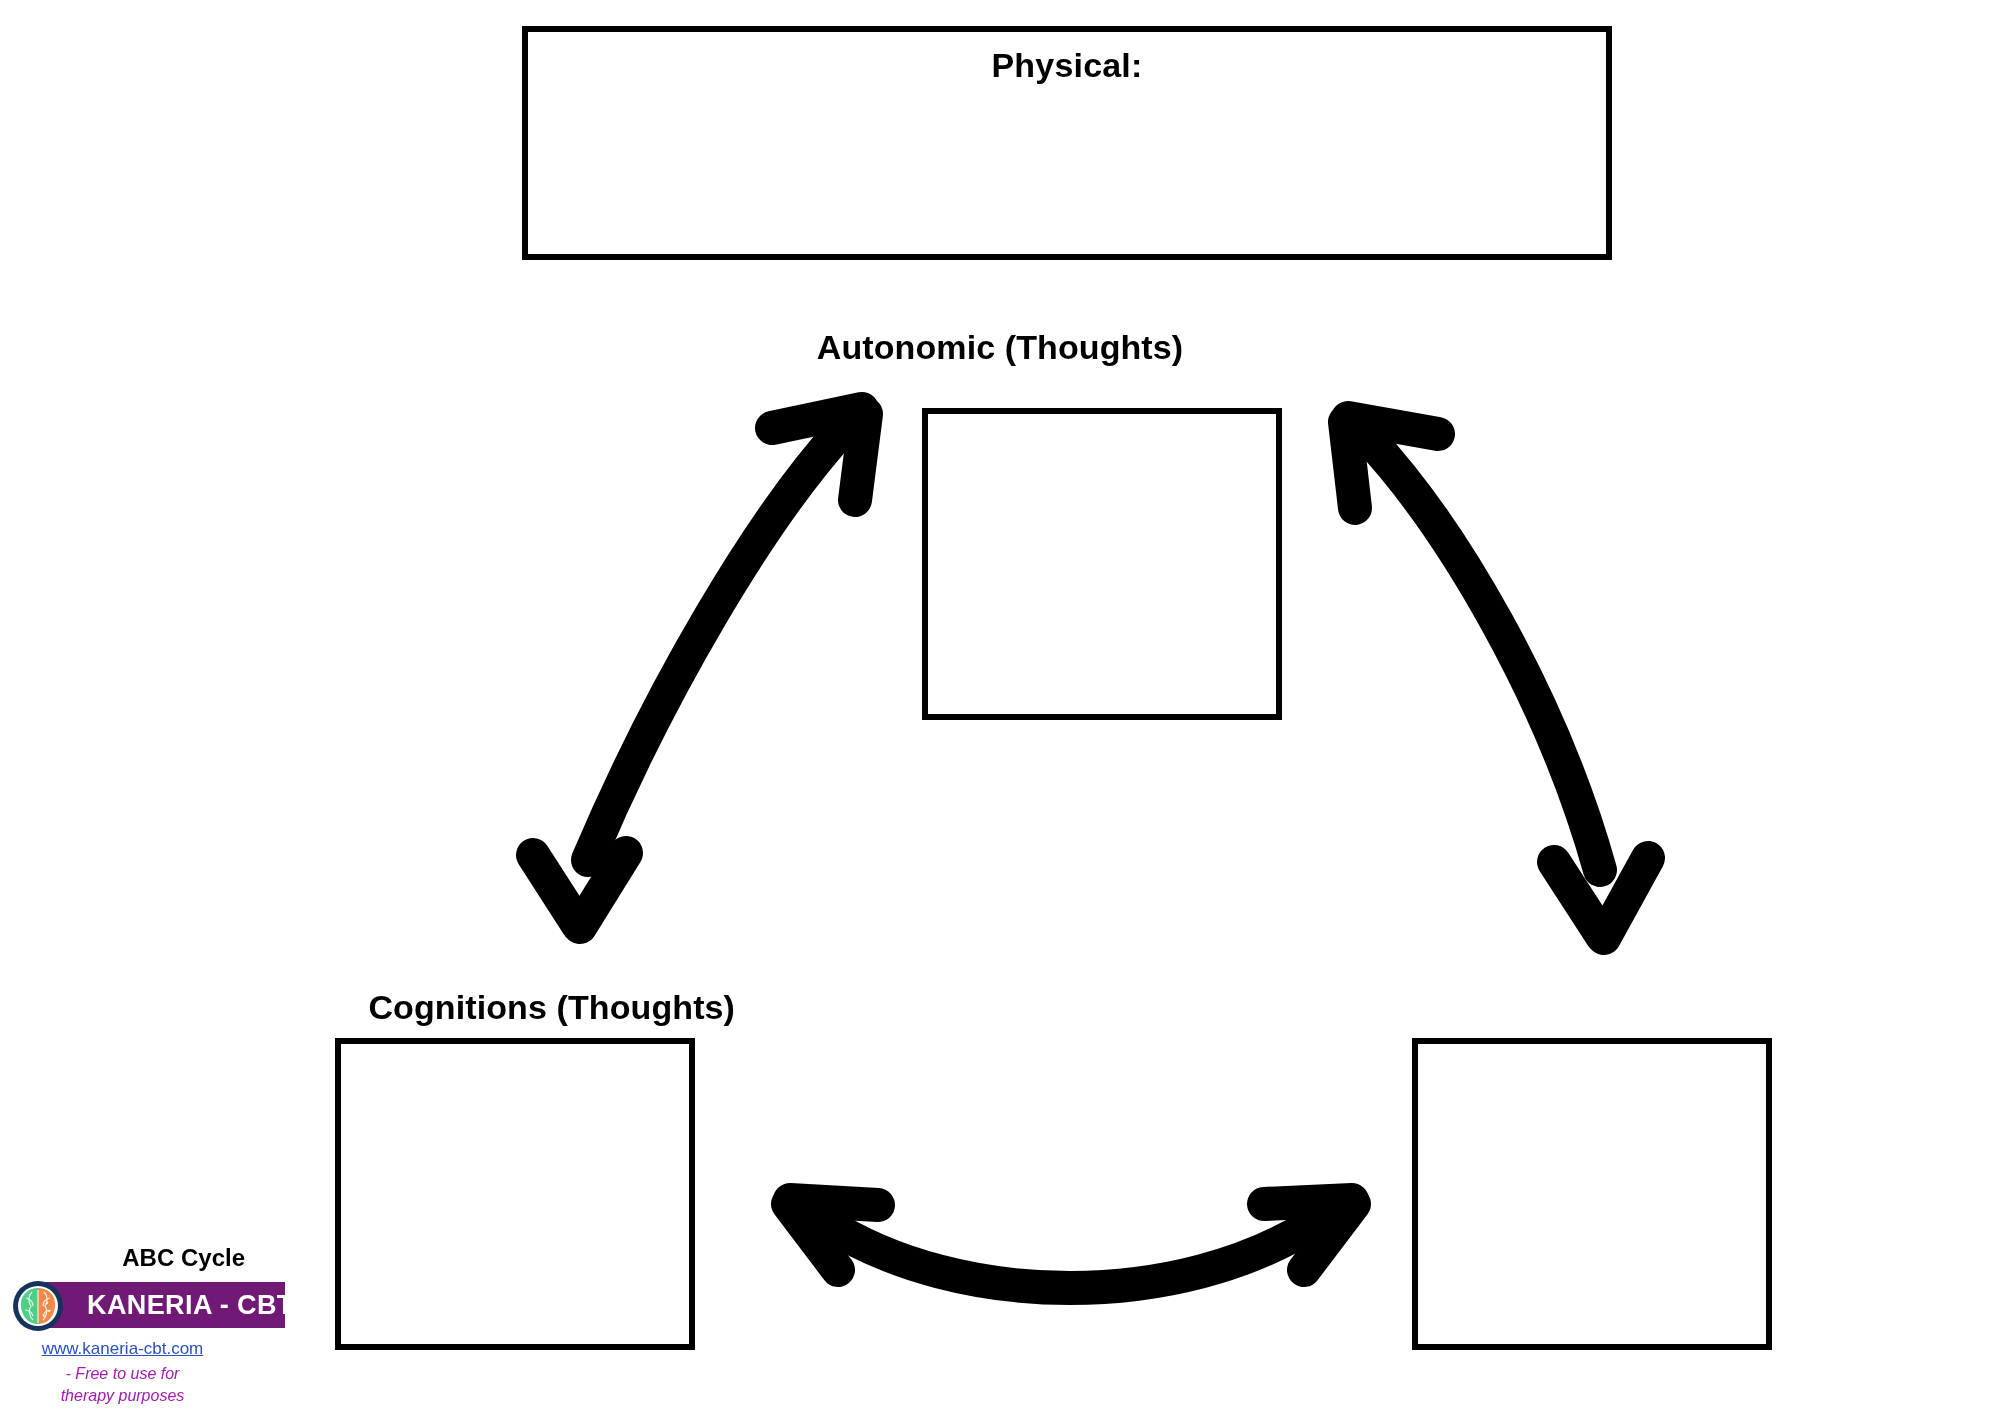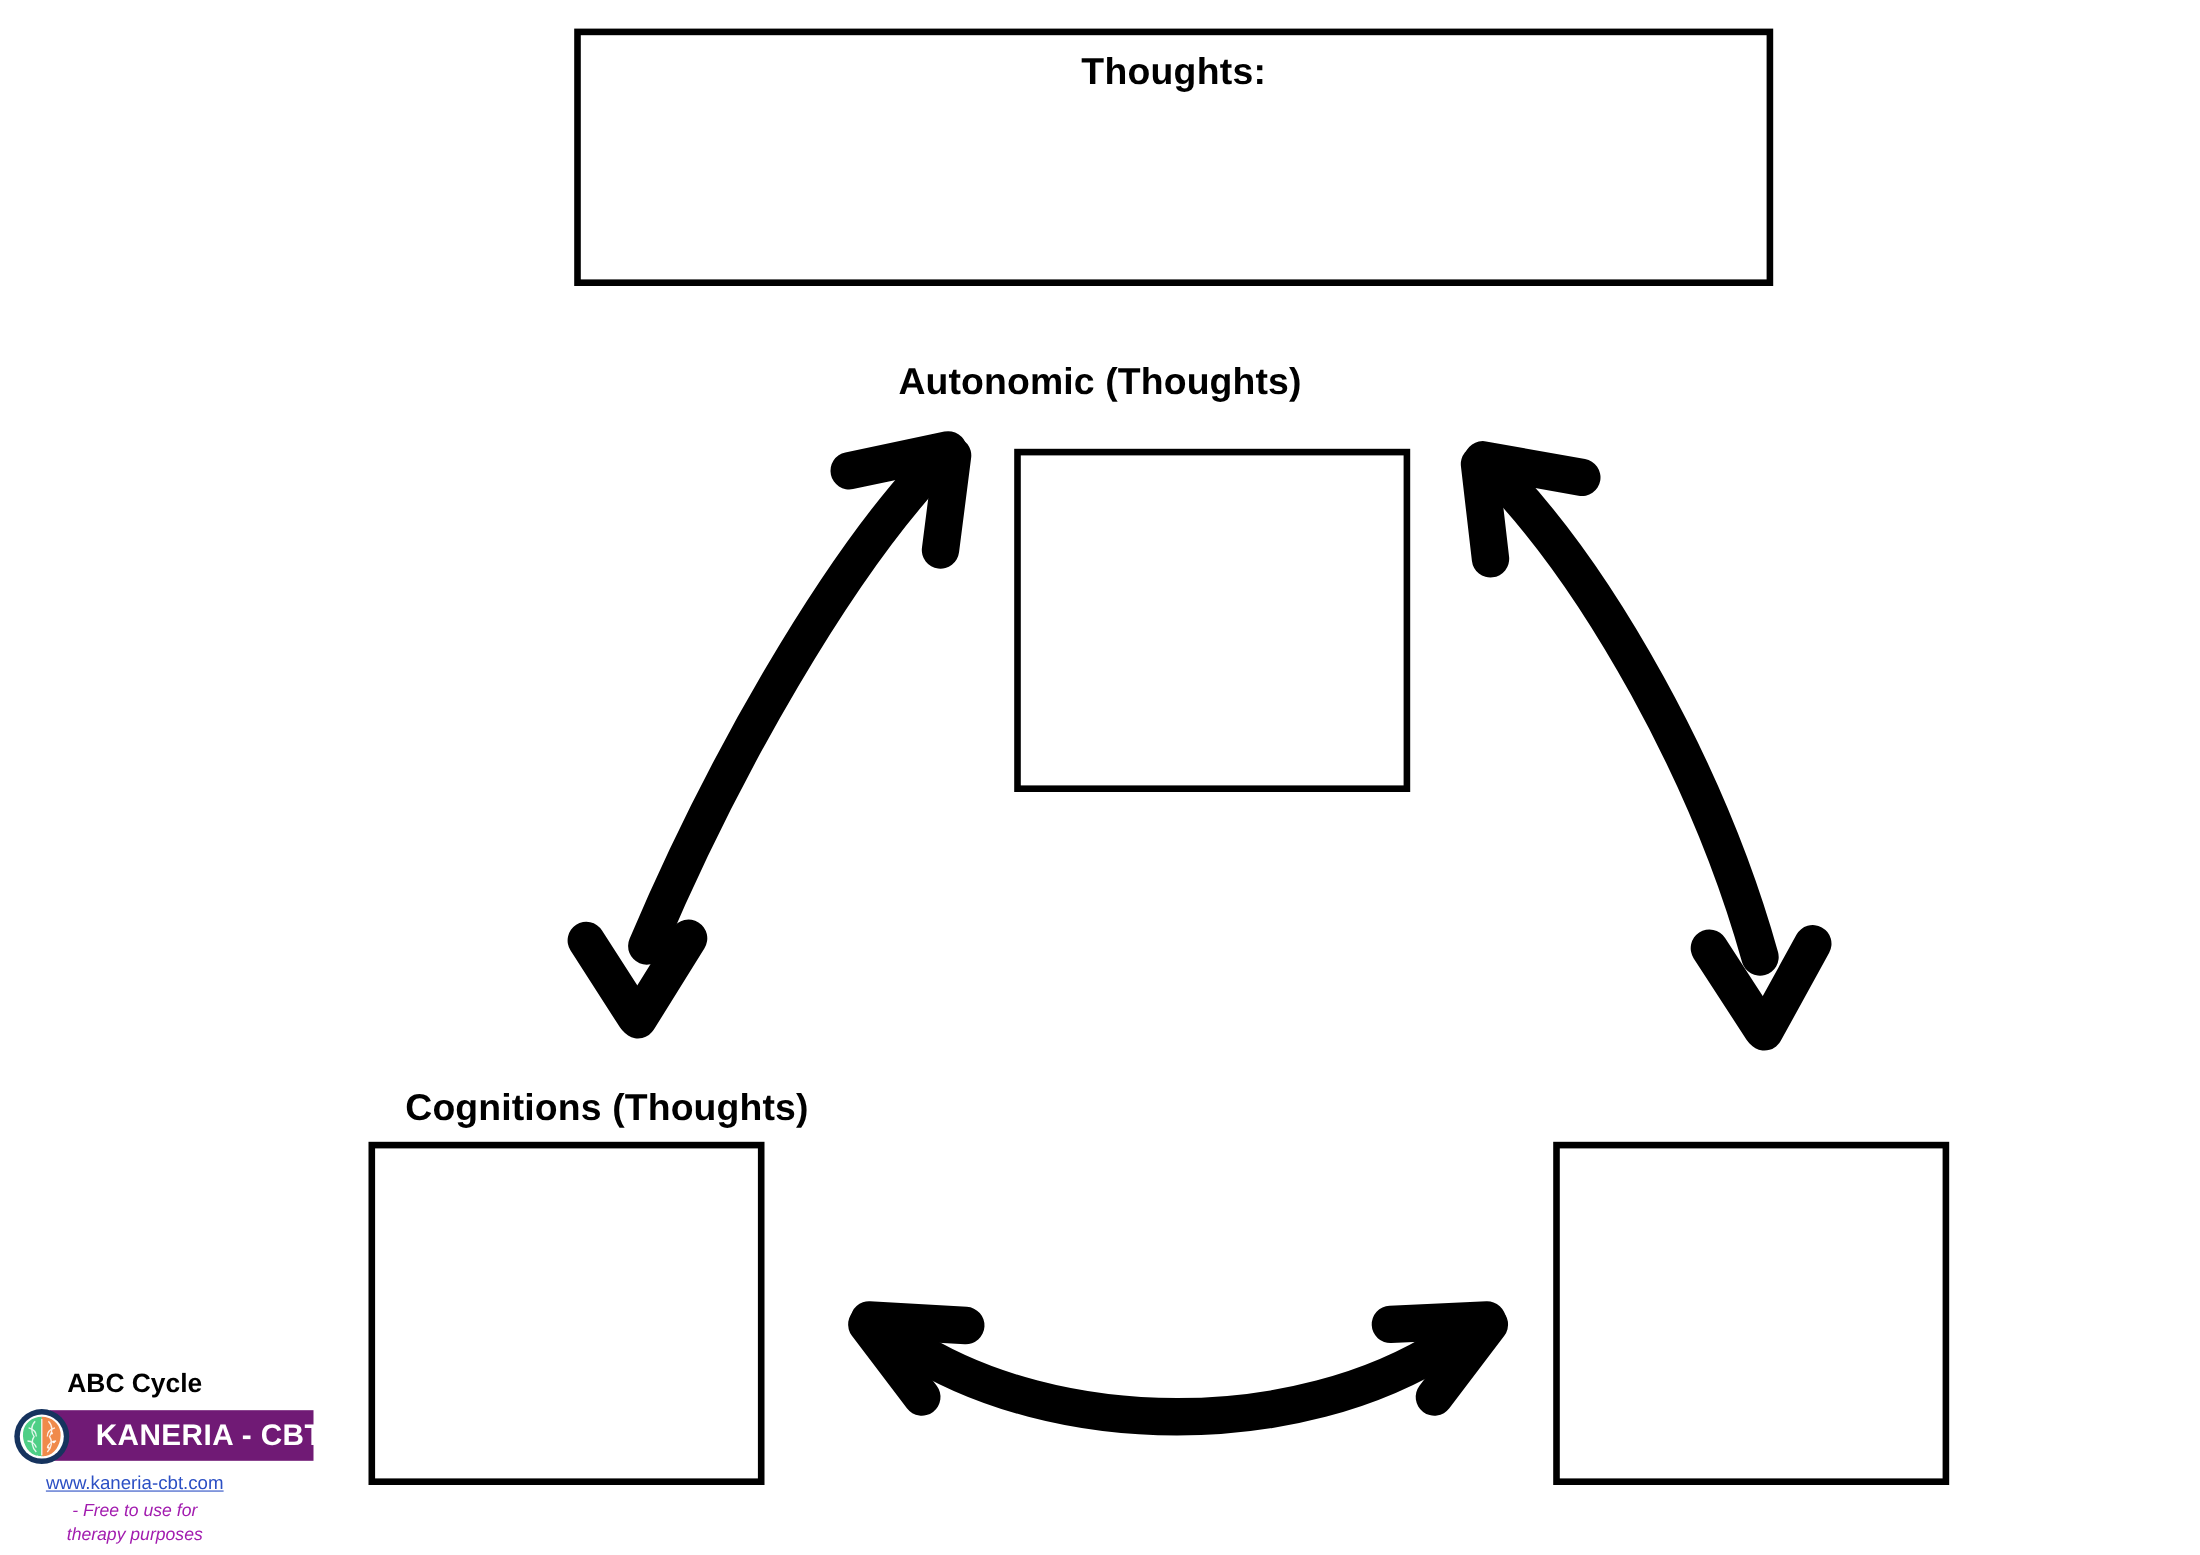--- a/index.html
+++ b/index.html
@@ -103,21 +103,21 @@
   }
 
   
   #branding {
     position: absolute;
     left: 0px;
     top: 1244px;
     width: 310px;
   }
   #abc-cycle-title {
-    text-align: center;
+    text-align: right;
     font-size: 24px;
     font-weight: 700;
     color: #000000;
     width: 245px;
     margin: 0 0 8px 0;
   }
   #logo-row {
     position: relative;
     height: 52px;
     width: 290px;
@@ -167,21 +167,21 @@
     line-height: 1.35;
     font-style: italic;
   }
 </style>
 </head>
 <body>
 
 <div id="page">
 
   <div class="field-box" id="situation-box">
-    <div id="situation-label">Thoughts:</div>
+    <div id="situation-label">Physical:</div>
   </div>
 
   <svg id="arrow-layer" viewBox="0 0 2000 1414">
 
     <g fill="#000000">
       <path d="M 842,430
                C 760,520 660,690 588,860" stroke="#000000" stroke-width="34" stroke-linecap="round" fill="none"></path>
 
       <path d="M 772,428 L 862,409" stroke="#000000" stroke-width="34" stroke-linecap="round" fill="none"></path>
       <path d="M 855,500 L 866,414" stroke="#000000" stroke-width="34" stroke-linecap="round" fill="none"></path>

